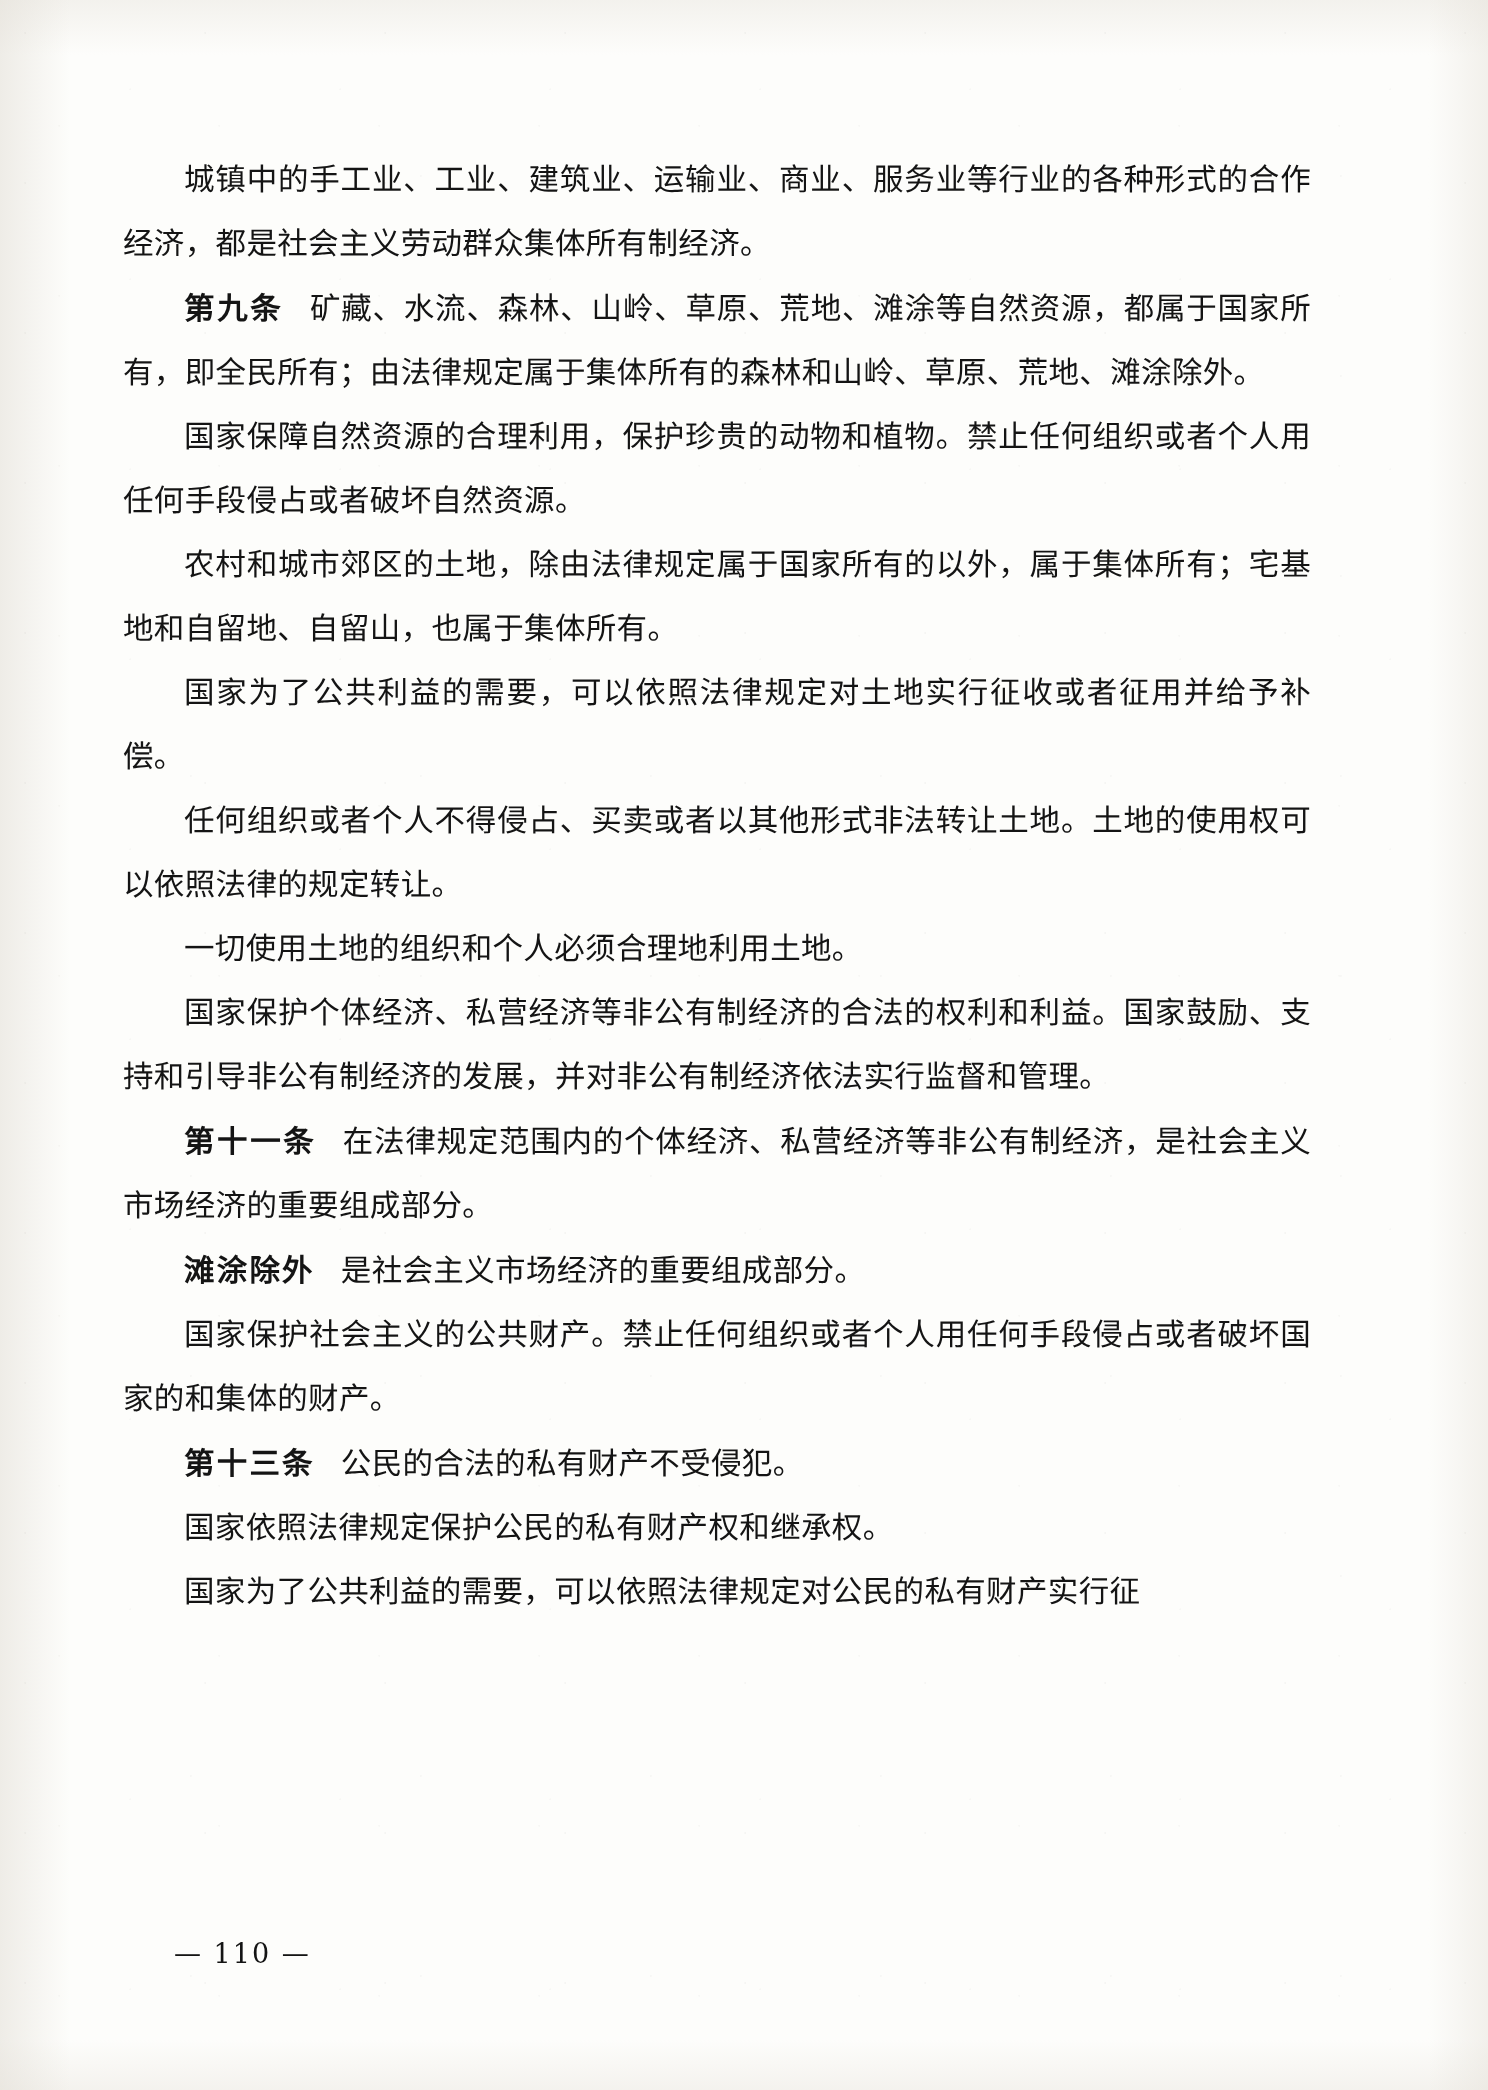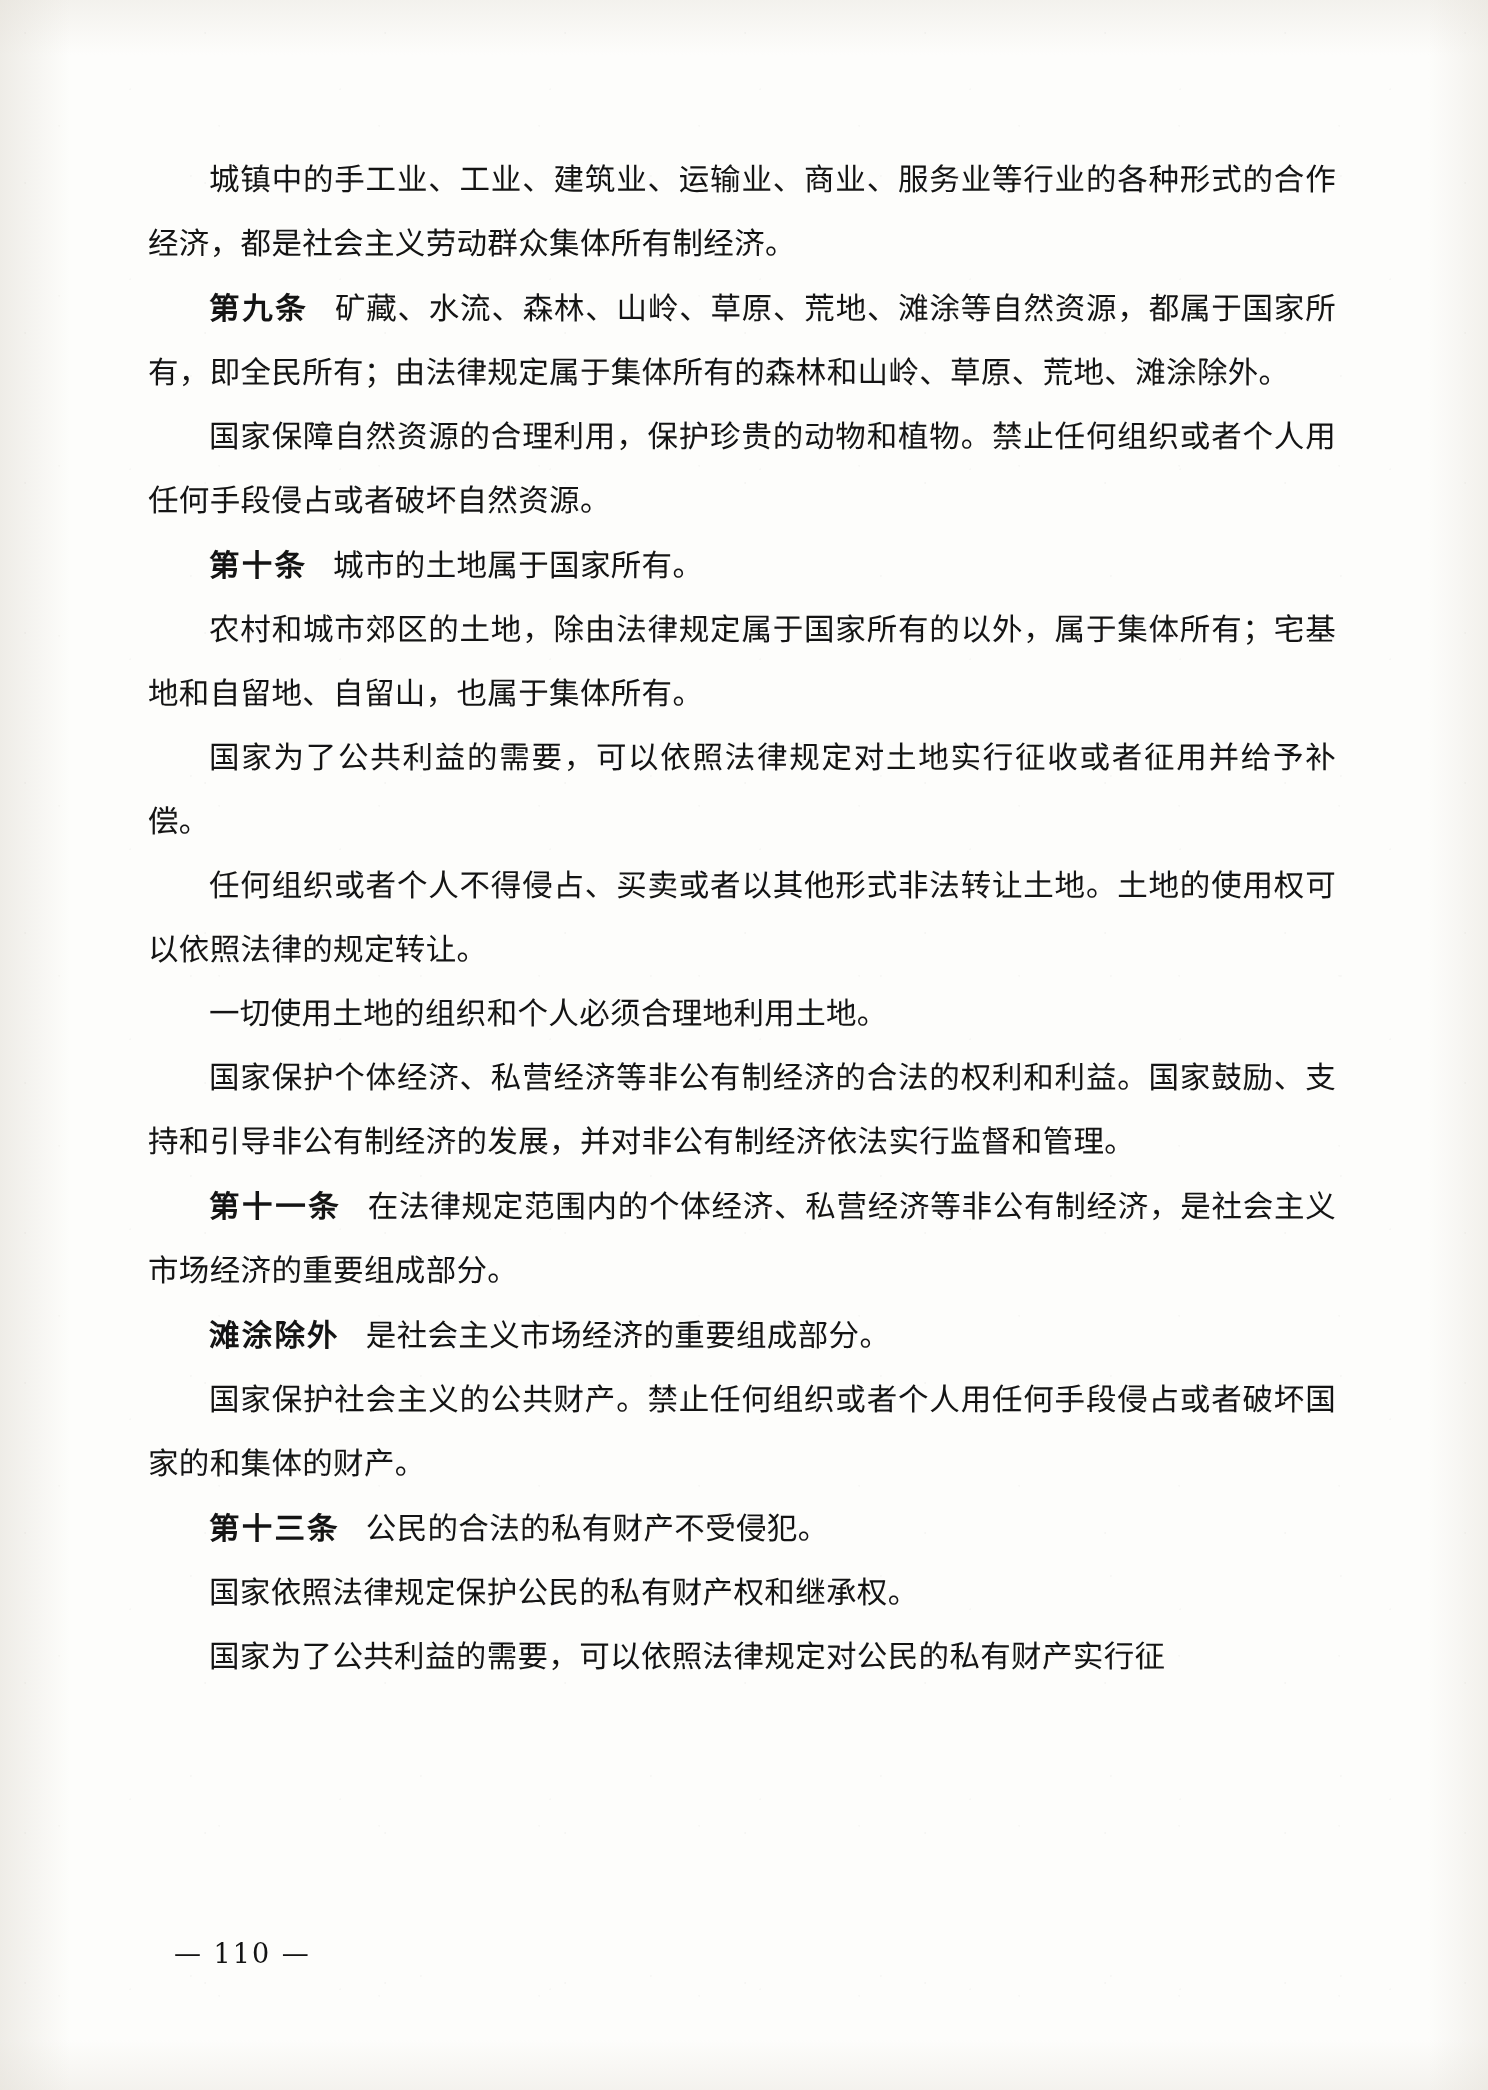--- a/index.html
+++ b/index.html
@@ -33,21 +33,21 @@
     background-image:
       radial-gradient(circle at 14% 22%, rgba(120,115,105,0.10) 0.6px, transparent 1.2px),
       radial-gradient(circle at 62% 47%, rgba(120,115,105,0.09) 0.6px, transparent 1.2px),
       radial-gradient(circle at 37% 74%, rgba(120,115,105,0.08) 0.6px, transparent 1.2px),
       radial-gradient(circle at 83% 88%, rgba(120,115,105,0.09) 0.6px, transparent 1.2px);
     background-size: 180px 150px, 210px 190px, 160px 170px, 230px 200px;
   }
 
   #text-column {
     position: absolute;
-    left: 148px;
+    left: 123px;
     top: 148px;
     width: 1188px;
   }
 
   p.para {
     margin: 0;
     font-family: "DejaVu Serif", "Liberation Serif", serif;
     font-size: 30.5px;
     line-height: 64px;
     color: #141414;
@@ -84,21 +84,20 @@
 <body>
 
 <div id="page">
 
   <div id="grain"></div>
 
   <div id="text-column">
       <p class="para"><span class="art-text">城镇中的手工业、工业、建筑业、运输业、商业、服务业等行业的各种形式的合作经济，都是社会主义劳动群众集体所有制经济。</span></p>
       <p class="para"><span class="art-label">第九条</span><span class="art-gap"></span><span class="art-text">矿藏、水流、森林、山岭、草原、荒地、滩涂等自然资源，都属于国家所有，即全民所有；由法律规定属于集体所有的森林和山岭、草原、荒地、滩涂除外。</span></p>
       <p class="para"><span class="art-text">国家保障自然资源的合理利用，保护珍贵的动物和植物。禁止任何组织或者个人用任何手段侵占或者破坏自然资源。</span></p>
-      <p class="para"><span class="art-label">第十条</span><span class="art-gap"></span><span class="art-text">城市的土地属于国家所有。</span></p>
       <p class="para"><span class="art-text">农村和城市郊区的土地，除由法律规定属于国家所有的以外，属于集体所有；宅基地和自留地、自留山，也属于集体所有。</span></p>
       <p class="para"><span class="art-text">国家为了公共利益的需要，可以依照法律规定对土地实行征收或者征用并给予补偿。</span></p>
       <p class="para"><span class="art-text">任何组织或者个人不得侵占、买卖或者以其他形式非法转让土地。土地的使用权可以依照法律的规定转让。</span></p>
       <p class="para"><span class="art-text">一切使用土地的组织和个人必须合理地利用土地。</span></p>
       <p class="para"><span class="art-text">国家保护个体经济、私营经济等非公有制经济的合法的权利和利益。国家鼓励、支持和引导非公有制经济的发展，并对非公有制经济依法实行监督和管理。</span></p>
       <p class="para"><span class="art-label">第十一条</span><span class="art-gap"></span><span class="art-text">在法律规定范围内的个体经济、私营经济等非公有制经济，是社会主义市场经济的重要组成部分。</span></p>
       <p class="para"><span class="art-label">滩涂除外</span><span class="art-gap"></span><span class="art-text">是社会主义市场经济的重要组成部分。</span></p>
       <p class="para"><span class="art-text">国家保护社会主义的公共财产。禁止任何组织或者个人用任何手段侵占或者破坏国家的和集体的财产。</span></p>
       <p class="para"><span class="art-label">第十三条</span><span class="art-gap"></span><span class="art-text">公民的合法的私有财产不受侵犯。</span></p>
       <p class="para"><span class="art-text">国家依照法律规定保护公民的私有财产权和继承权。</span></p>

